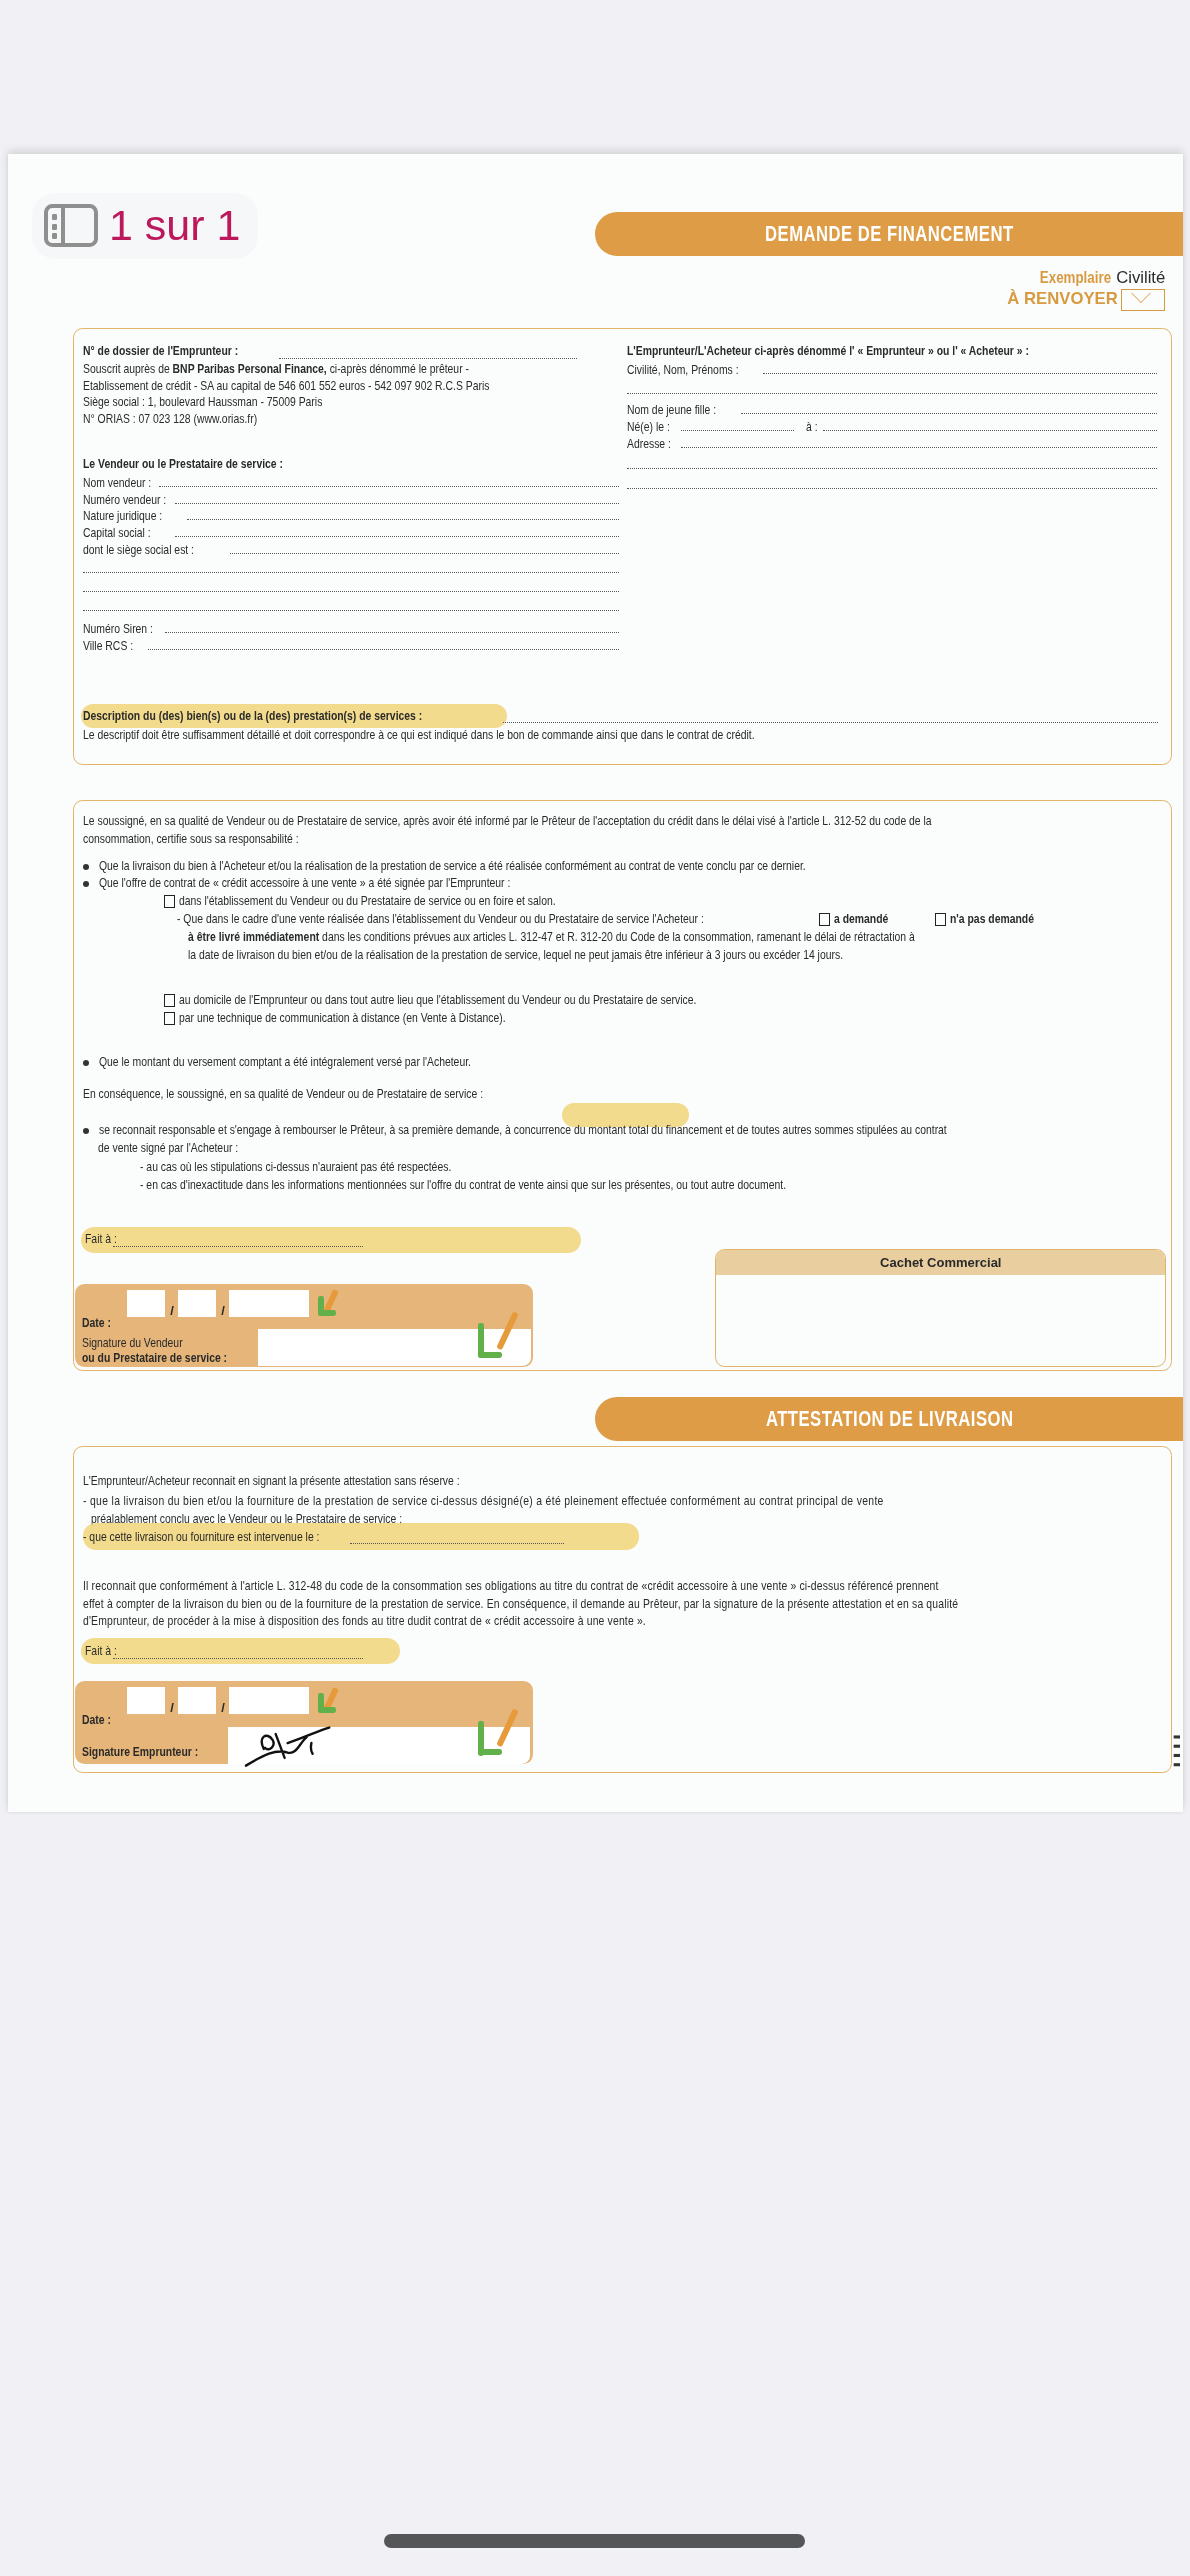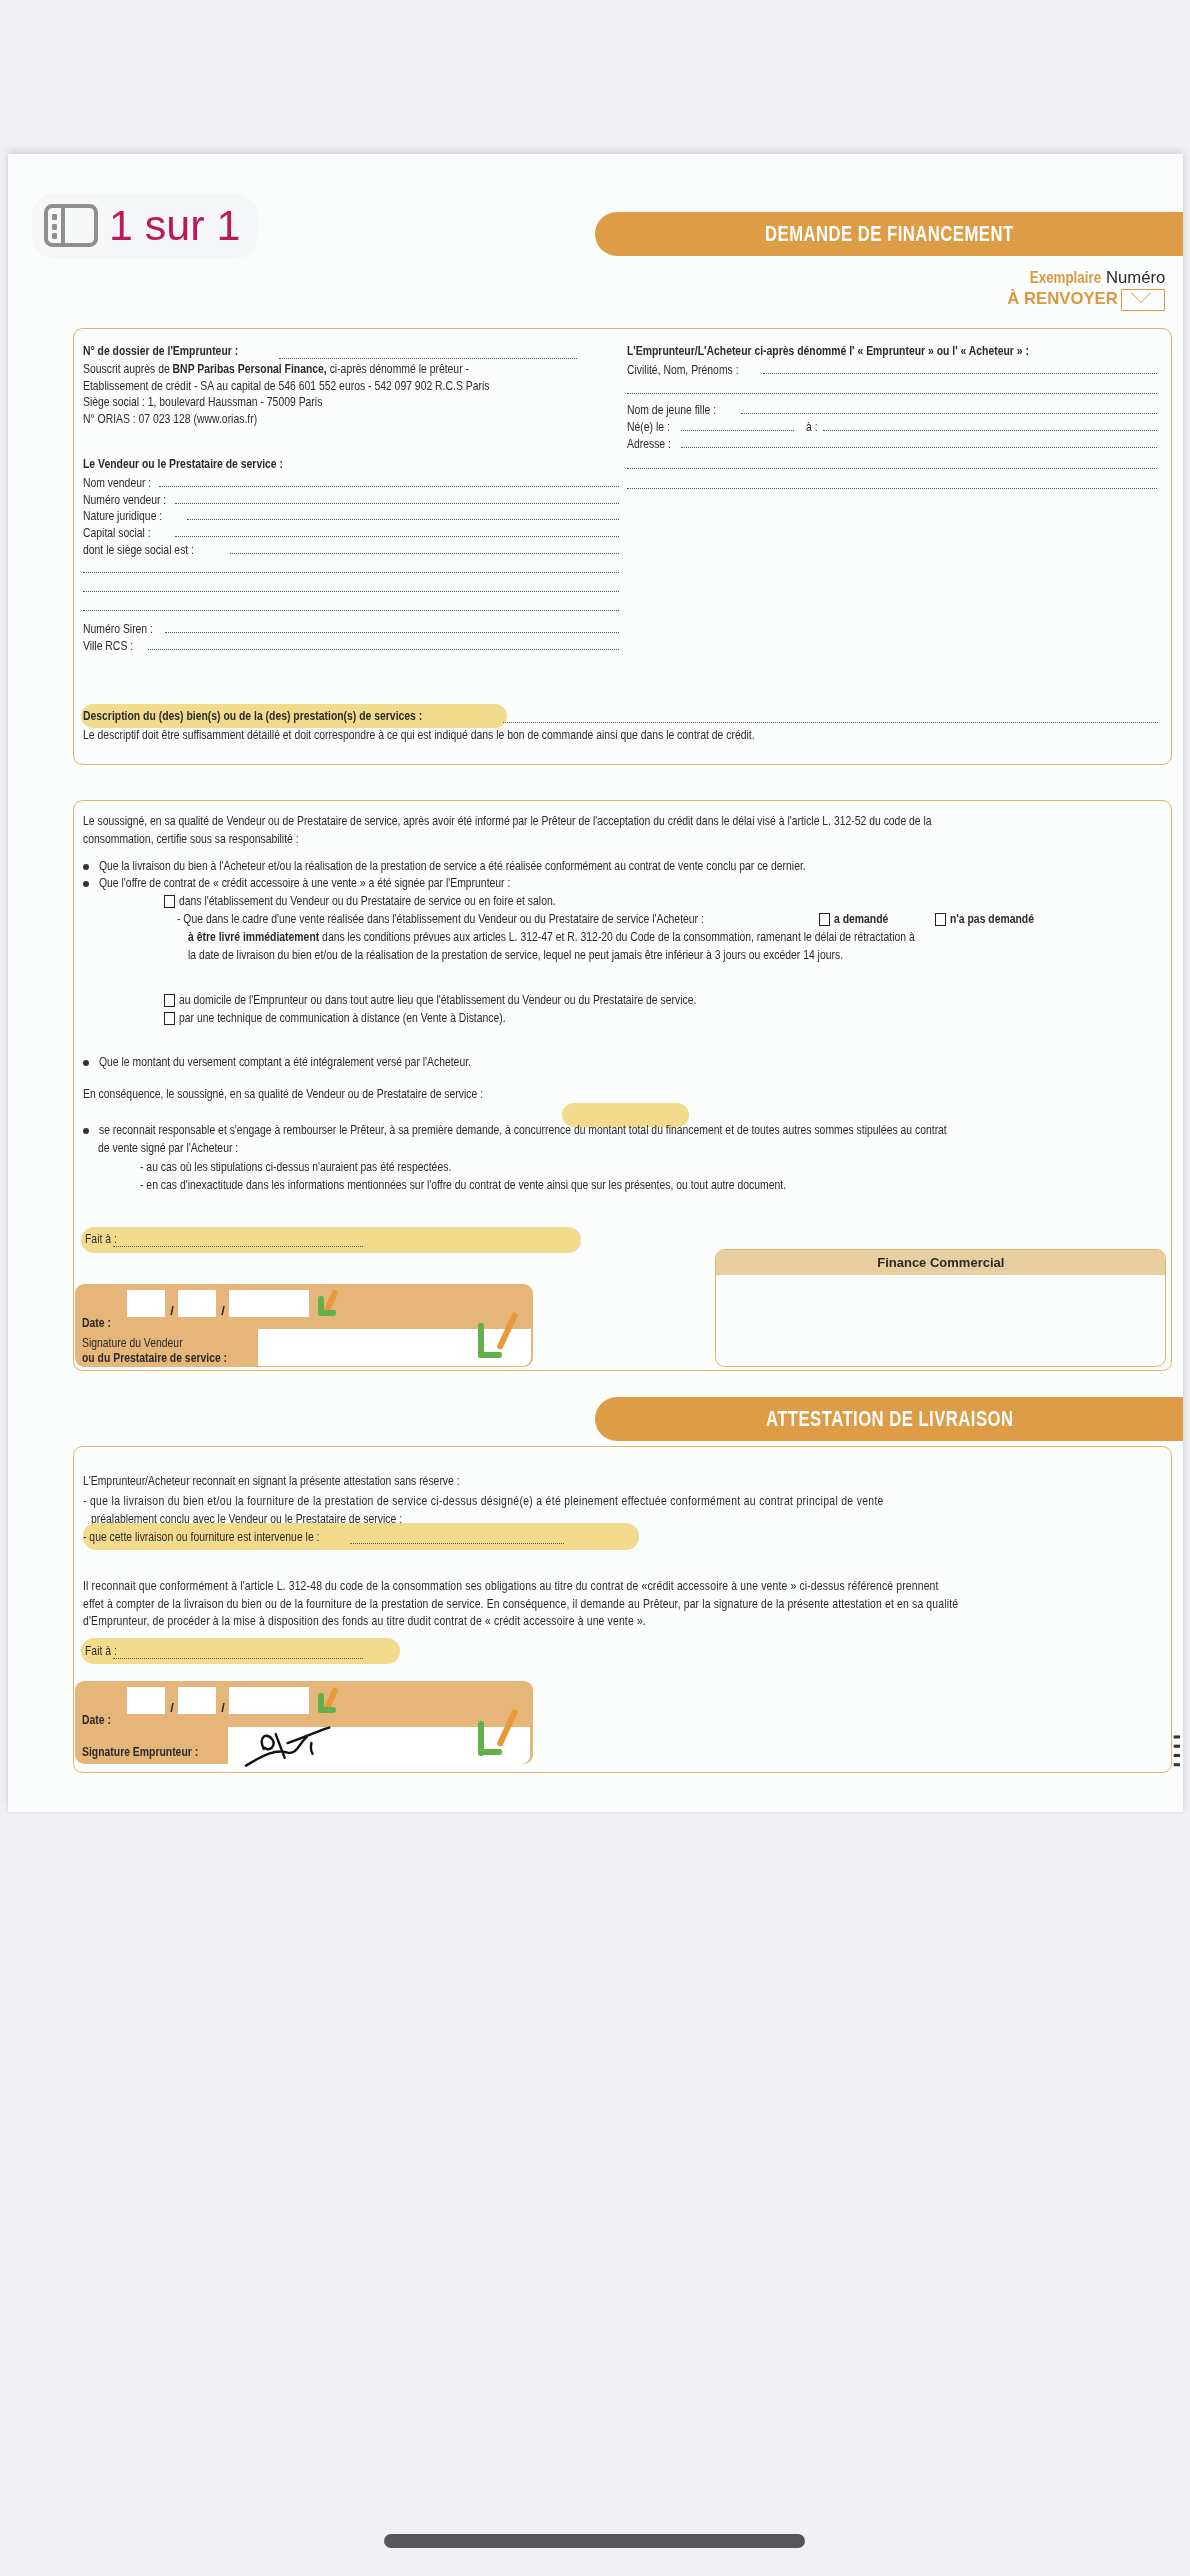--- a/index.html
+++ b/index.html
@@ -63,21 +63,21 @@
         <i style="top:15.5px"></i>
         <i style="top:25px"></i>
     </div>
     <span class="label">1 sur 1</span>
   </div>
 
   <div class="banner" style="left:587px; top:58px; width:588px; height:44px;">
     <span>DEMANDE DE FINANCEMENT</span>
   </div>
   <div class="exemplaire" style="top:113px; right:18px;">
-    <div><span class="orange narrow" style="transform-origin:right center">Exemplaire</span> <span class="black">Numéro</span></div>
+    <div><span class="orange narrow" style="transform-origin:right center">Exemplaire</span> <span class="black">Civilité</span></div>
     <div><span class="orange">À RENVOYER</span><span class="env"></span></div>
   </div>
 
   <div class="box" style="left:65px; top:174px; width:1099px; height:437px;"></div>
 
   <div class="txt" style="left:75px; top:189px; font-weight:bold;">
     <span class="narrow">N° de dossier de l'Emprunteur :</span>
   </div>
   <div class="dots" style="position:absolute; left:271px; top:193px; width:298px;"></div>
   <div class="txt" style="left:75px; top:207px;">
@@ -211,21 +211,21 @@
   <div class="txt" style="left:74px; top:1181px; font-weight:normal;"><span class="narrow">Signature du Vendeur</span></div>
   <div class="txt" style="left:74px; top:1196px; font-weight:bold;"><span class="narrow">ou du Prestataire de service :</span></div>
   <div class="datebox" style="left:250px; top:1175px; width:273px; height:37px; border-radius:0 0 8.3px 0;"></div>
   <div>
     <div class="check-orange" style="left:488px; top:1155px; height:40px;"></div>
     <div class="check-green" style="left:470px; top:1169px; height:35px;"></div>
     <div class="check-green-h" style="left:470px; top:1198px; width:24px;"></div>
   </div>
 
   <div class="box" style="left:707px; top:1095px; width:451px; height:118px;">
-    <div class="cachet-head">Finance Commercial</div>
+    <div class="cachet-head">Cachet Commercial</div>
   </div>
 
   <div class="banner" style="left:587px; top:1243px; width:588px; height:44px;">
     <span>ATTESTATION DE LIVRAISON</span>
   </div>
 
   <div class="box" style="left:65px; top:1292px; width:1099px; height:327px;"></div>
   <div class="txt" style="left:75px; top:1319px;"><span class="narrow">L'Emprunteur/Acheteur reconnait en signant la présente attestation sans réserve :</span></div>
   <div class="txt" style="left:75px; top:1339px; letter-spacing:0.4px;"><span class="narrow">- que la livraison du bien et/ou la fourniture de la prestation de service ci-dessus désigné(e) a été pleinement effectuée conformément au contrat principal de vente</span></div>
   <div class="txt" style="left:83px; top:1357px;"><span class="narrow">préalablement conclu avec le Vendeur ou le Prestataire de service ;</span></div>

